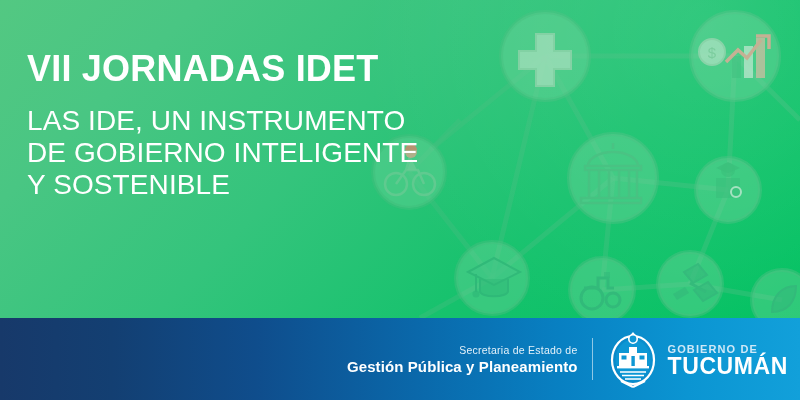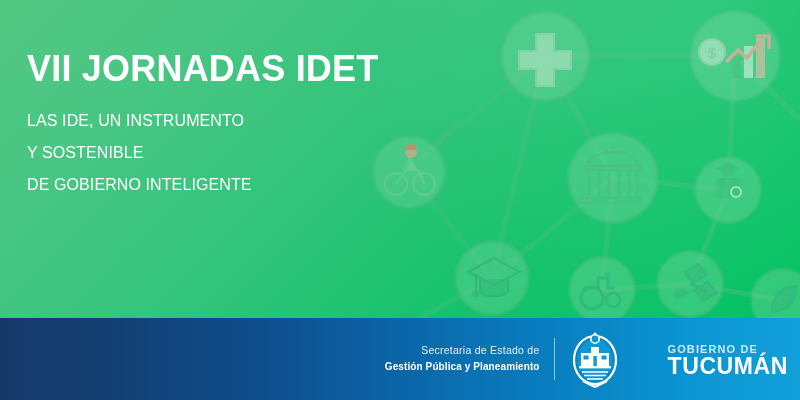--- a/index.html
+++ b/index.html
@@ -44,21 +44,21 @@
     font-size:36px;
     line-height:41px;
     letter-spacing:.2px;
     text-transform:uppercase;
     white-space:nowrap;
   }
   .subtitle{
     margin-top:16px;
     color:#ffffff;
     font-weight:normal;
-    font-size:16px;
+    font-size:28px;
     line-height:32px;
     letter-spacing:.1px;
     text-transform:uppercase;
     white-space:nowrap;
   }
 
   
   .footer{
     position:absolute; left:0; top:318px; width:800px; height:82px;
     background:linear-gradient(90deg,
@@ -72,27 +72,27 @@
     display:flex; align-items:center; justify-content:flex-end;
   }
   .secretaria{
     text-align:right; color:#ffffff; margin-right:14px;
   }
   .sec-line1{
     font-size:10.5px; font-weight:normal; letter-spacing:.25px; line-height:15px;
     color:#e4f1fa;
   }
   .sec-line2{
-    font-size:10px; font-weight:bold; letter-spacing:.1px; line-height:18px;
+    font-size:15px; font-weight:bold; letter-spacing:.1px; line-height:18px;
     color:#ffffff;
   }
   .divider{
     width:1px; height:42px; background:rgba(255,255,255,.55); margin:0 14px 0 0;
   }
-  .govblock{ display:flex; align-items:center; margin-right:12px;gap:38px; }
+  .govblock{ display:flex; align-items:center; margin-right:12px; }
   .crest{ width:52px; height:60px; flex:none; }
   .govtext{ margin-left:9px; color:#ffffff; }
   .gov-line1{
     font-size:11px; font-weight:bold; letter-spacing:1.1px; line-height:14px;
     color:#cfe8f7;
   }
   .gov-line2{
     font-size:23px; font-weight:bold; letter-spacing:.6px; line-height:21px;
     color:#ffffff;
   }
@@ -227,22 +227,22 @@
 
       <g clip-path="url(#c9)">
         <path d="M772 312c0-16 10-26 24-26 0 16-9 26-24 26z" fill="#2fb978" fill-opacity=".6" stroke="#2fb978" stroke-width="2"></path>
       </g>
     </svg>
 
     <div class="copy">
       <div class="title">VII JORNADAS IDET</div>
       <div class="subtitle">
         <div>LAS IDE, UN INSTRUMENTO</div>
+        <div>DE GOBIERNO INTELIGENTE</div>
         <div>Y SOSTENIBLE</div>
-        <div>DE GOBIERNO INTELIGENTE</div>
       </div>
     </div>
   </div>
 
   <div class="footer">
 
     <div class="secretaria">
       <div class="sec-line1">Secretaria de Estado de</div>
       <div class="sec-line2">Gestión Pública y Planeamiento</div>
     </div>

